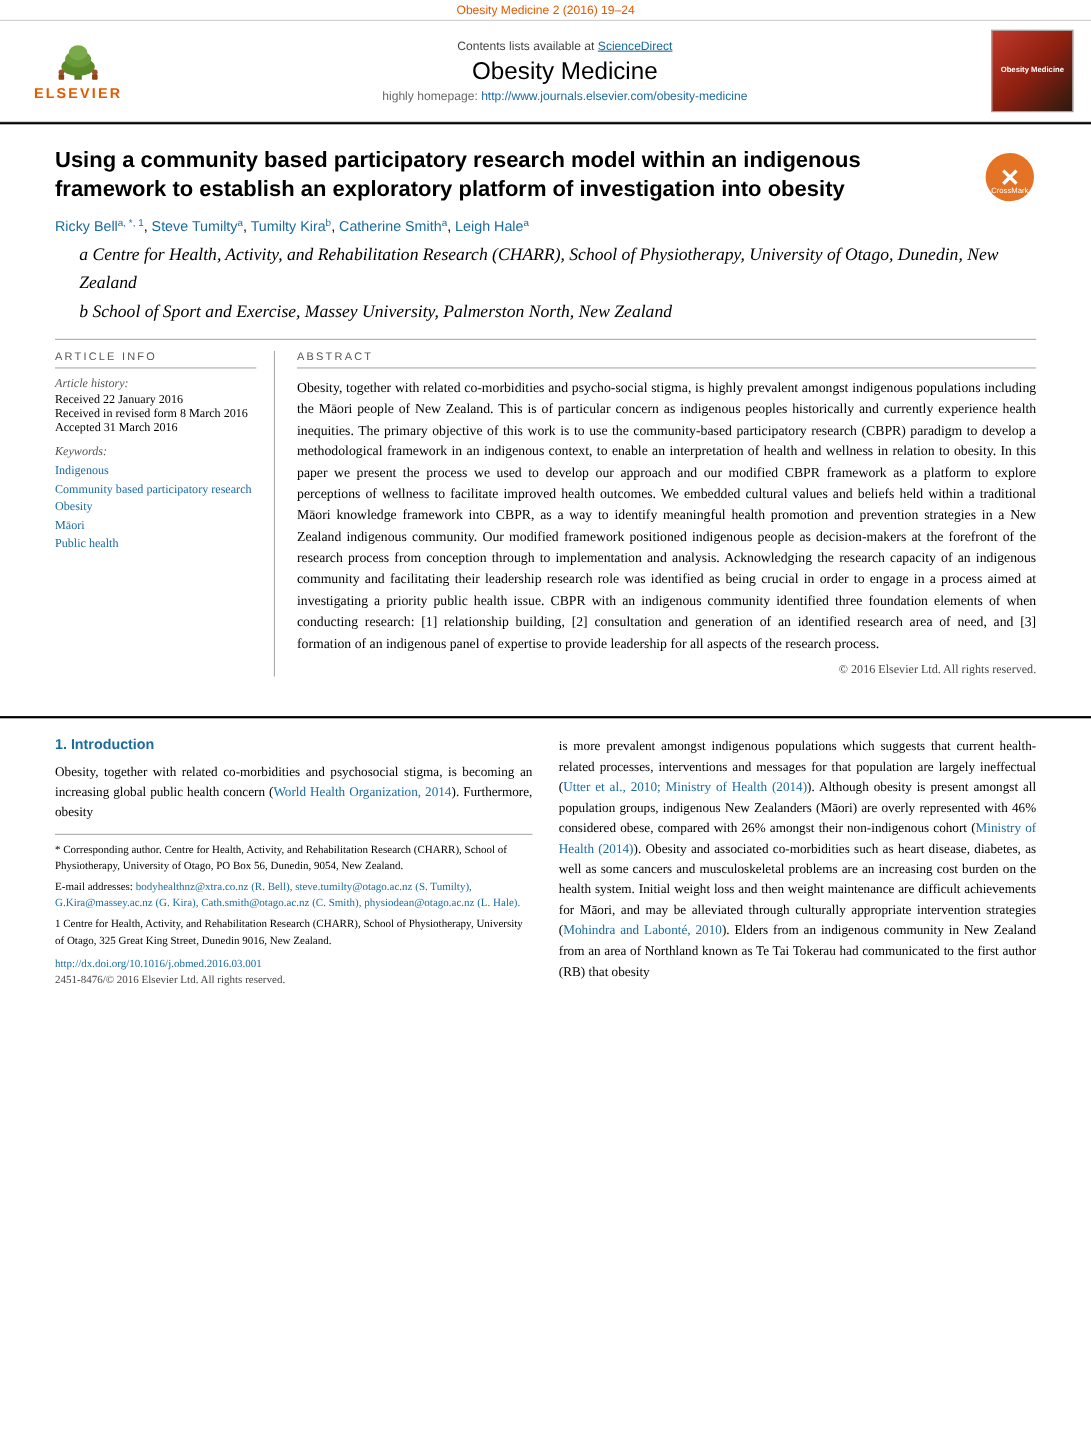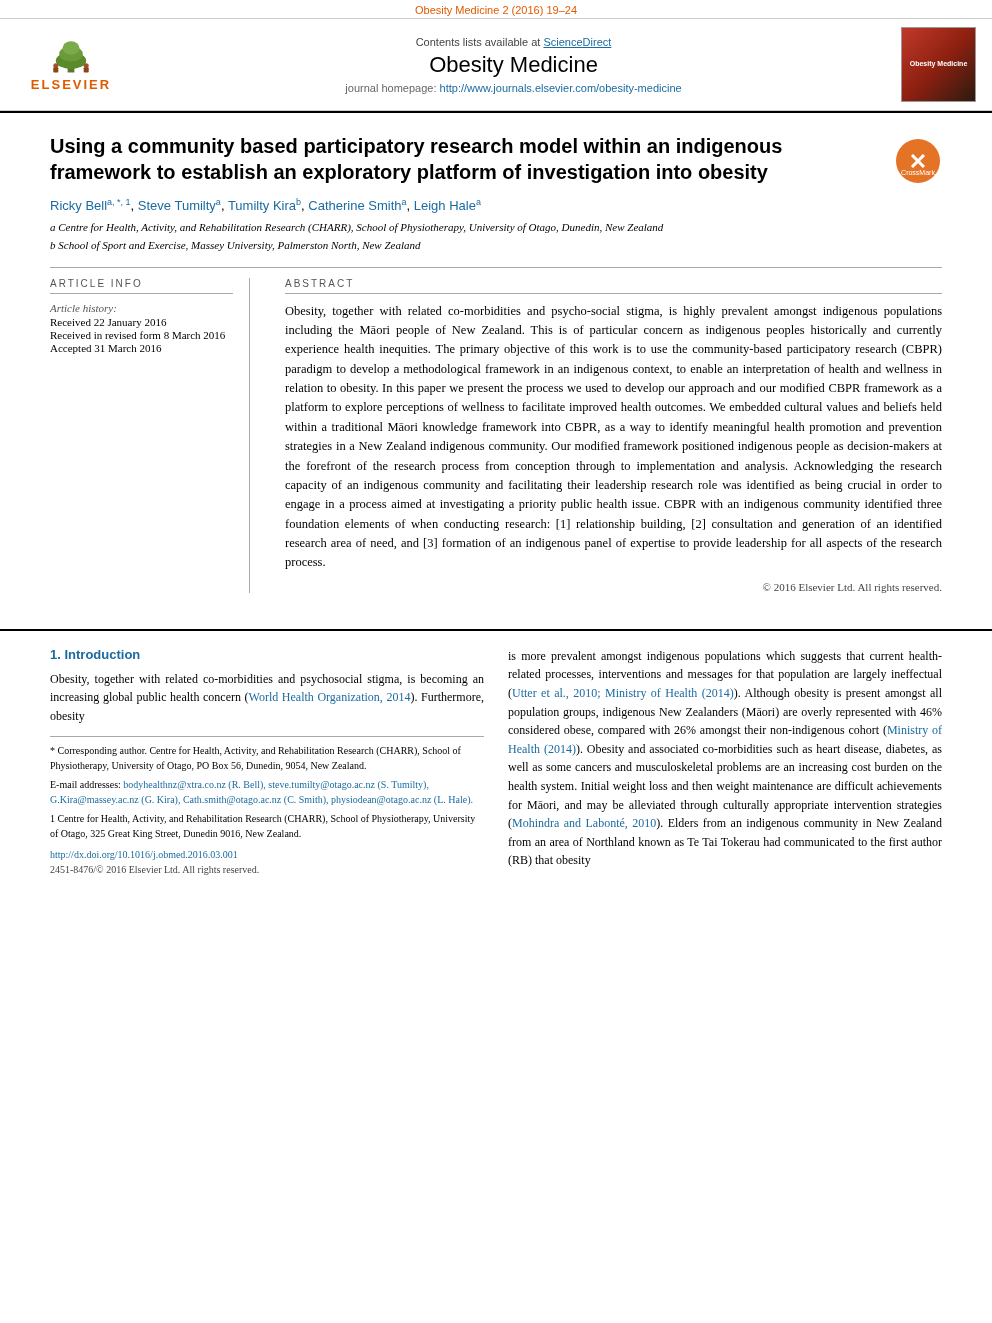--- a/index.html
+++ b/index.html
@@ -129,35 +129,36 @@
     }
     .author-name {
       color: #1a6ba0;
     }
     .author-sup {
       font-size: 9px;
       vertical-align: super;
       color: #1a6ba0;
     }
     .affiliations {
-      font-size: 11px;
+      font-size: 16px;
       font-style: italic;
       margin-bottom: 12px;
       line-height: 1.6;
+      margin-left: 22px;
     }
 
     .divider {
       border: none;
       border-top: 1px solid #aaa;
       margin: 10px 0;
     }
 
     .two-col {
       display: flex;
-      gap: 35px;
+      gap: 20px;
       margin-top: 8px;
     }
     .article-info-col {
       width: 200px;
       flex-shrink: 0;
       border-right: 1px solid #aaa;
       padding-right: 16px;
     }
     .abstract-col {
       flex: 1;
@@ -302,21 +303,21 @@
       <div class="elsevier-text">ELSEVIER</div>
     </div>
 
     <div class="journal-center">
       <div class="sciencedirect-line">
         <span>Contents lists available at</span>
         <span class="sciencedirect-link">ScienceDirect</span>
       </div>
       <div class="journal-title-main">Obesity Medicine</div>
       <div class="journal-homepage">
-        <span>journal homepage:</span>
+        <span>highly homepage:</span>
         <span class="link-text">http://www.journals.elsevier.com/obesity-medicine</span>
       </div>
     </div>
 
     <div class="journal-thumb">
       <div class="thumb-title">Obesity Medicine</div>
     </div>
   </div>
 </div>
 
@@ -354,20 +355,28 @@
     <div class="article-info-col">
       <div class="section-label">ARTICLE INFO</div>
 
       <div class="info-group">
         <div class="info-group-title">Article history:</div>
         <div class="info-date">Received 22 January 2016</div>
         <div class="info-date">Received in revised form 8 March 2016</div>
         <div class="info-date">Accepted 31 March 2016</div>
       </div>
 
+      <div class="info-group">
+        <div class="keywords-title">Keywords:</div>
+        <div class="keyword-item">Indigenous</div>
+        <div class="keyword-item">Community based participatory research</div>
+        <div class="keyword-item">Obesity</div>
+        <div class="keyword-item">Māori</div>
+        <div class="keyword-item">Public health</div>
+      </div>
     </div>
 
     <div class="abstract-col">
       <div class="section-label">ABSTRACT</div>
       <div class="abstract-text">Obesity, together with related co-morbidities and psycho-social stigma, is highly prevalent amongst indigenous populations including the Māori people of New Zealand. This is of particular concern as indigenous peoples historically and currently experience health inequities. The primary objective of this work is to use the community-based participatory research (CBPR) paradigm to develop a methodological framework in an indigenous context, to enable an interpretation of health and wellness in relation to obesity. In this paper we present the process we used to develop our approach and our modified CBPR framework as a platform to explore perceptions of wellness to facilitate improved health outcomes. We embedded cultural values and beliefs held within a traditional Māori knowledge framework into CBPR, as a way to identify meaningful health promotion and prevention strategies in a New Zealand indigenous community. Our modified framework positioned indigenous people as decision-makers at the forefront of the research process from conception through to implementation and analysis. Acknowledging the research capacity of an indigenous community and facilitating their leadership research role was identified as being crucial in order to engage in a process aimed at investigating a priority public health issue. CBPR with an indigenous community identified three foundation elements of when conducting research: [1] relationship building, [2] consultation and generation of an identified research area of need, and [3] formation of an indigenous panel of expertise to provide leadership for all aspects of the research process.</div>
       <div class="copyright-line">© 2016 Elsevier Ltd. All rights reserved.</div>
     </div>
   </div>
 </div>
 

